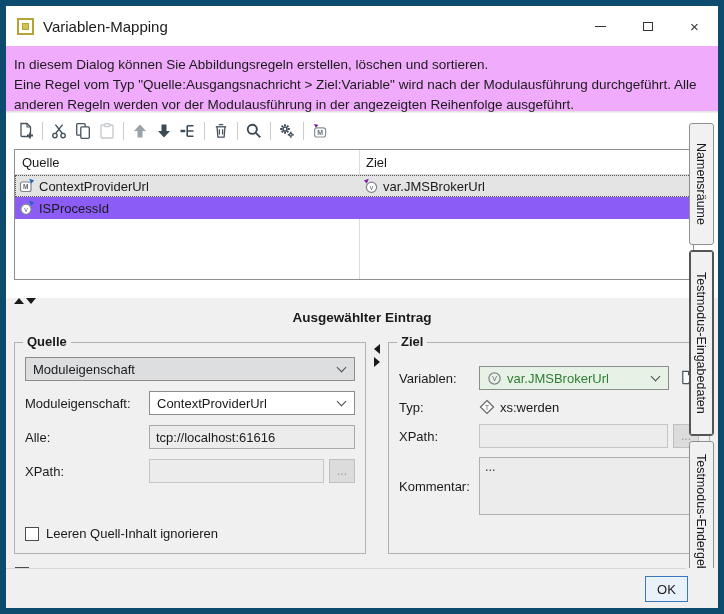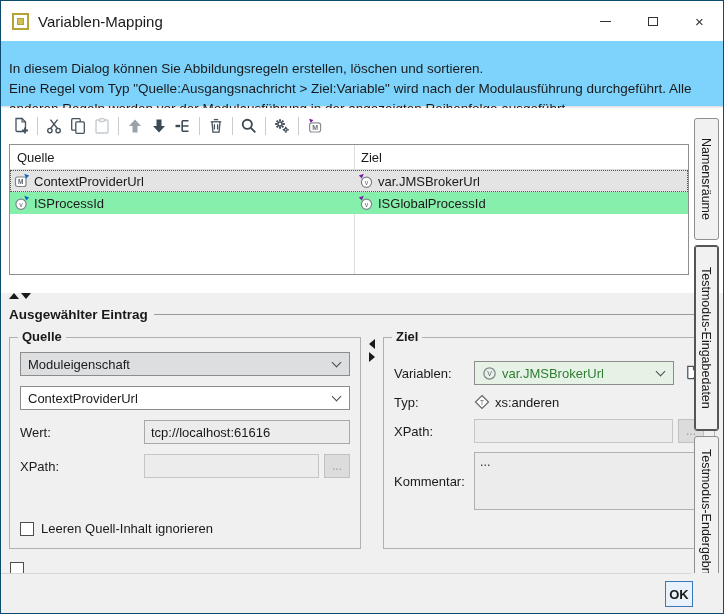--- a/index.html
+++ b/index.html
@@ -1,59 +1,59 @@
 <!DOCTYPE html>
 <html><head>
 <meta charset="utf-8">
 <style>
   * { margin:0; padding:0; box-sizing:border-box; }
   html,body { width:724px; height:614px; }
   body { font-family:"Liberation Sans", sans-serif; font-size:13px; color:#1a1a1a; }
-  .dialog { position:relative; width:724px; height:614px; background:#f0f0f0; border:1px solid #0c4a6e; overflow:hidden; }
+  .dialog { position:relative; width:724px; height:614px; background:#f0f0f0; border:6px solid #0c4a6e; overflow:hidden; }
 
   
   .titlebar { position:absolute; top:0; left:0; right:0; height:40px; background:#fff; display:flex; align-items:center; }
   .appicon { width:17px; height:17px; border:2px solid #b3a433; margin:0 9px 0 11px; display:flex; align-items:center; justify-content:center; }
   .appicon .inner { width:7px; height:7px; background:#cfc253; border:1px solid #b3a433; }
   .title { font-size:15px; }
   .wbtns { margin-left:auto; display:flex; height:100%; }
   .wbtn { width:47px; height:100%; display:flex; align-items:center; justify-content:center; color:#333; }
   .glyph-min { width:11px; height:1px; background:#333; }
   .glyph-max { width:10px; height:9px; border:1px solid #333; }
   .glyph-close { font-size:15px; line-height:1; }
 
   
-  .desc { position:absolute; top:40px; left:0; right:0; height:66px; background:#7dd3fc; border-bottom:1px solid #e2e2e2; padding:18px 8px 0 8px; line-height:20px; font-size:13.5px; }
+  .desc { position:absolute; top:40px; left:0; right:0; height:66px; background:#f0abfc; border-bottom:1px solid #e2e2e2; padding:9px 8px 0 8px; line-height:20px; font-size:13.5px; }
 
   
   .main { position:absolute; top:107px; left:0; right:0; height:185px; background:#fff; }
   .toolbar { height:34px; display:flex; align-items:center; padding:2px 6px 0 8px; }
   .tbtn { width:24px; height:24px; display:flex; align-items:center; justify-content:center; }
   .tsep { width:1px; height:18px; background:#cccccc; margin:0 4px; }
 
   .rule-table { position:relative; margin:2px 0 0 8px; width:680px; height:131px; border:1px solid #8f8f8f; background:#fff; }
   .colsep { position:absolute; left:344px; top:0; bottom:0; width:1px; background:#dcdcdc; }
   .thead { position:relative; display:flex; height:25px; border-bottom:1px solid #dcdcdc; }
   .th { display:flex; align-items:center; padding-left:7px; font-size:13px; }
   .th.c1 { width:344px; } .th.c2 { flex:1; }
   .trow { position:relative; display:flex; height:22px; align-items:center; }
   .trow.sel { background:#e4e4e4; outline:1px dotted #555; outline-offset:-1px; }
-  .trow.alt { background:#86efac; }
+  .trow.alt { background:#8b5cf6; }
   .tcell { display:flex; align-items:center; gap:4px; padding-left:4px; height:100%; }
   .tcell.c1 { width:344px; } .tcell.c2 { flex:1; }
   .tcell .txt { font-size:13px; }
 
   
   .vsplit { position:absolute; top:292px; left:8px; display:flex; gap:2px; }
   .tri-up { width:0; height:0; border-left:5px solid transparent; border-right:5px solid transparent; border-bottom:6px solid #1a1a1a; }
   .tri-down { width:0; height:0; border-left:5px solid transparent; border-right:5px solid transparent; border-top:6px solid #1a1a1a; }
 
   
   .lower { position:absolute; top:302px; left:0; right:0; height:272px; background:#f0f0f0; }
-  .heading-row { display:flex; align-items:center; margin:2px 8px 0 8px; height:18px; }
+  .heading-row { display:flex; align-items:center; margin:2px 8px 0 8px; height:18px;flex-direction:column; }
   .heading-row .htxt { font-weight:bold; font-size:13.5px; white-space:nowrap; }
   .heading-row .hline { flex:1; border-top:1px solid #9a9a9a; margin-left:6px; }
 
   .groups { display:flex; margin:14px 8px 0 8px; align-items:stretch; }
   .group { position:relative; border:1px solid #b0b0b0; height:212px; padding:14px 10px 10px 10px; display:flex; flex-direction:column; }
   .group.src { width:352px; }
   .group.tgt { flex:1; }
   .legend { position:absolute; top:-9px; left:8px; background:#f0f0f0; padding:0 4px; font-weight:bold; font-size:13px; }
   .hsplit { width:22px; display:flex; flex-direction:column; align-items:center; gap:3px; padding-top:2px; }
   .tri-left { width:0; height:0; border-top:5px solid transparent; border-bottom:5px solid transparent; border-right:6px solid #1a1a1a; }
@@ -78,21 +78,21 @@
   .plaintext { display:flex; align-items:center; gap:5px; font-size:13px; }
   .ta { flex:1; height:58px; border:1px solid #b0b0b0; background:#ececec; padding:2px 5px; font-size:12.5px; color:#333; }
   .cbrow { display:flex; align-items:center; gap:7px; }
   .cb { width:14px; height:14px; border:1px solid #4d4d4d; background:#fff; flex:none; }
   .group .cbrow { margin-top:auto; margin-bottom:2px; }
   .validate-row { margin:13px 0 0 9px; }
 
   
   .bottombar { position:absolute; left:0; right:0; bottom:0; height:40px; background:#f0f0f0; }
   .bottombar .sep { position:absolute; top:0; left:0; right:32px; border-top:1px solid #d6d6d6; }
-  .okbtn { position:absolute; right:30px; top:8px; width:28px; height:26px; background:#e9f1fa; border:1px solid #3a77bd; font-size:13px; display:flex; align-items:center; justify-content:center; font-family:"Liberation Sans", sans-serif;font-weight:bold; }
+  .okbtn { position:absolute; right:30px; top:8px; width:43px; height:26px; background:#e9f1fa; border:1px solid #3a77bd; font-size:13px; display:flex; align-items:center; justify-content:center; font-family:"Liberation Sans", sans-serif; }
 
   
   .sidetabs { position:absolute; top:117px; right:2px; width:30px; display:flex; flex-direction:column; gap:5px; align-items:center; }
   .vtab { writing-mode:vertical-rl; width:25px; background:#f1f1f1; border:1px solid #8f8f8f; border-radius:3px; font-size:12.5px; display:flex; align-items:center; justify-content:center; padding:6px 0; color:#1a1a1a; }
   .vtab.t1 { height:122px; }
   .vtab.t2 { height:186px; box-shadow:0 0 0 1px #555 inset; border-color:#555; }
   .vtab.t3 { height:160px; }
   svg text { font-family:"Liberation Sans", sans-serif; }
 </style>
 </head>
@@ -236,28 +236,20 @@
       </div>
       <div class="trow alt">
         <div class="tcell c1">
           <svg width="16" height="16" viewBox="0 0 16 16">
               <circle cx="7" cy="9.2" r="5.1" fill="#fff" stroke="#7d848b" stroke-width="1.2"></circle>
               <text x="7" y="11.8" font-size="7" fill="#5d646b" text-anchor="middle">v</text>
               <path d="M10.2 0.8 l5 1.6 -3 3.2 z" fill="#1565c0"></path>
             </svg>
           <span class="txt">ISProcessId</span>
         </div>
-        <div class="tcell c2">
-          <svg width="16" height="16" viewBox="0 0 16 16">
-              <circle cx="8.5" cy="9.2" r="5.1" fill="#fff" stroke="#7d848b" stroke-width="1.2"></circle>
-              <text x="8.5" y="11.8" font-size="7" fill="#5d646b" text-anchor="middle">v</text>
-              <path d="M5.8 0.8 l-5 1.6 3 3.2 z" fill="#7b1fa2"></path>
-            </svg>
-          <span class="txt">ISGlobalProcessId</span>
-        </div>
       </div>
     </div>
   </div>
 
   <div class="vsplit">
     <div class="tri-up"></div>
     <div class="tri-down"></div>
   </div>
 
   <div class="lower">
@@ -268,29 +260,30 @@
 
     <div class="groups">
 
       <div class="group src">
         <span class="legend">Quelle</span>
         <div class="combo gray">
           <span class="txt">Moduleigenschaft</span>
           <span class="cv"></span>
         </div>
         <div class="frow">
+          <span class="lbl">Moduleigenschaft:</span>
           <div class="ctl">
             <div class="combo" style="flex:1">
               <span class="txt">ContextProviderUrl</span>
               <span class="cv"></span>
             </div>
           </div>
         </div>
         <div class="frow">
-          <span class="lbl">Wert:</span>
+          <span class="lbl">Alle:</span>
           <div class="ctl">
             <div class="input">
               <span>tcp://localhost:61616</span>
             </div>
           </div>
         </div>
         <div class="frow">
           <span class="lbl">XPath:</span>
           <div class="ctl">
             <div class="input dis"></div>
@@ -330,21 +323,21 @@
             </div>
           </div>
         </div>
         <div class="frow">
           <span class="lbl">Typ:</span>
           <div class="plaintext">
             <svg width="16" height="16" viewBox="0 0 16 16">
                 <path d="M8 1.5 L14.5 8 L8 14.5 L1.5 8 Z" fill="#fff" stroke="#666" stroke-width="1.2"></path>
                 <text x="8" y="10.6" font-size="6.5" fill="#555" text-anchor="middle">T</text>
               </svg>
-            <span>xs:anderen</span>
+            <span>xs:werden</span>
           </div>
         </div>
         <div class="frow">
           <span class="lbl">XPath:</span>
           <div class="ctl">
             <div class="input dis"></div>
             <div class="dots">...</div>
           </div>
         </div>
         <div class="frow">

